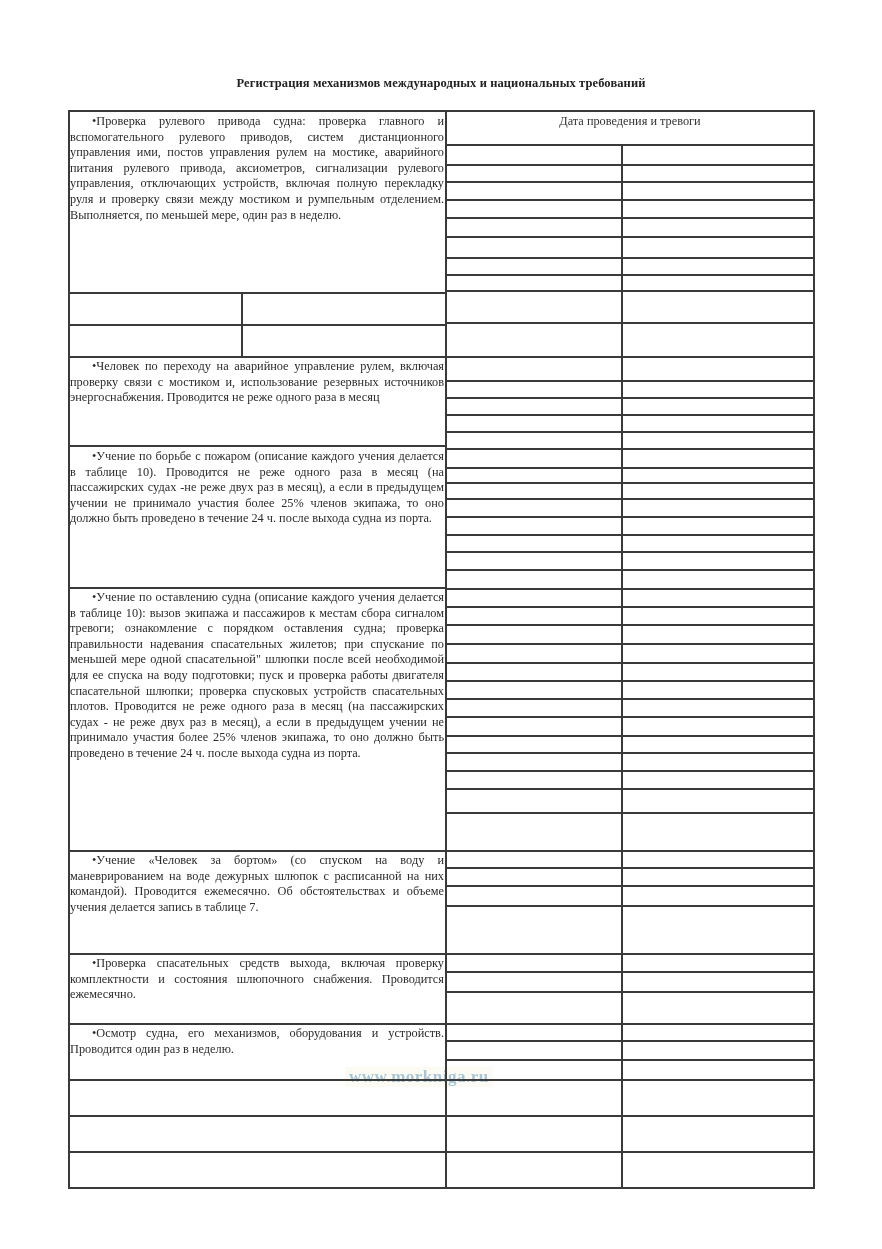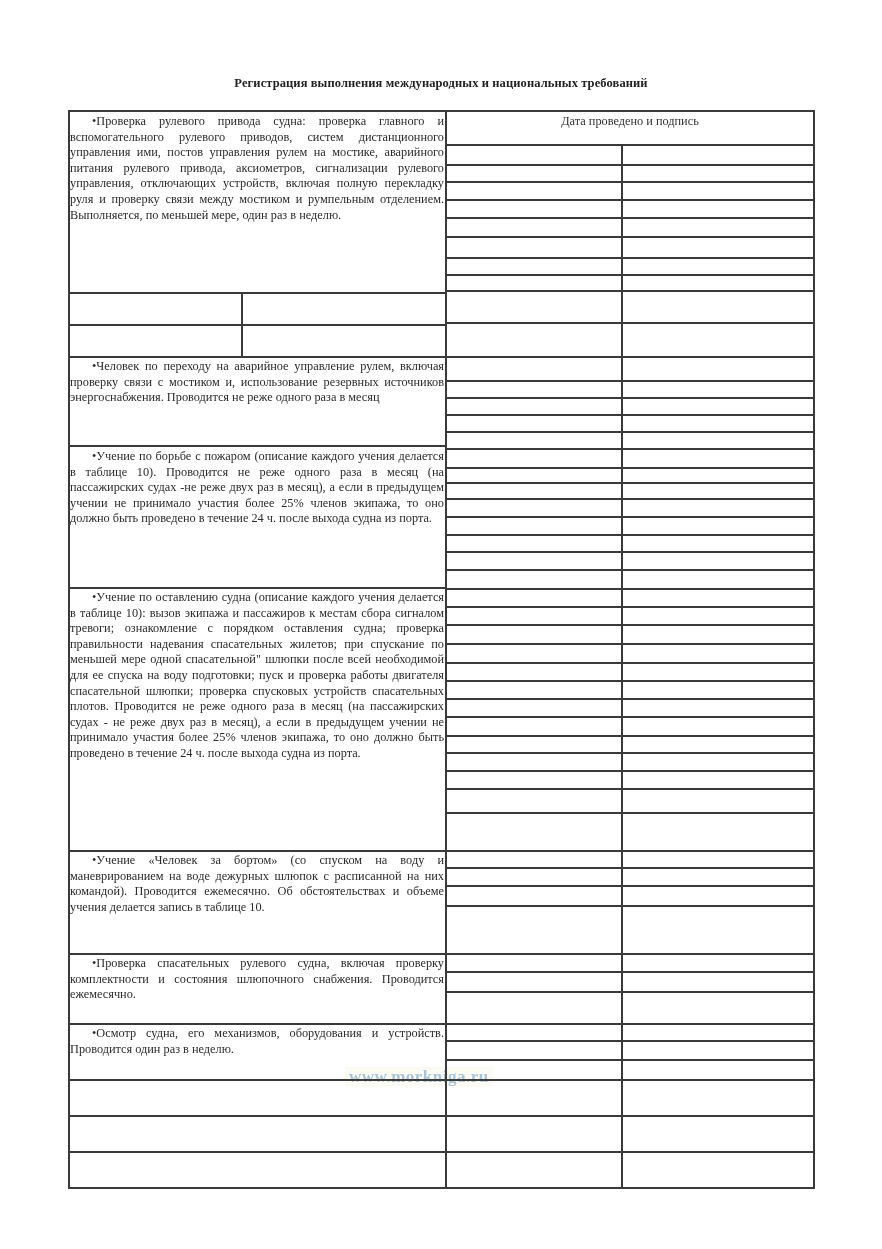--- a/index.html
+++ b/index.html
@@ -13,31 +13,31 @@
                text-indent:22px; color:#2b2b2b; }
   .header-text { position:absolute; left:447px; width:366px; top:114px; text-align:center;
                  font-size:12.3px; color:#333; }
   .cell { position:absolute; }
   .watermark { position:absolute; left:345px; top:1067px; font-size:17px; font-weight:bold;
                color:#a8c6d8; letter-spacing:0.5px; background:rgba(250,250,240,0.7); padding:0 4px; }
 </style>
 </head>
 <body>
 
-<div class="title">Регистрация выполнения международных и национальных требований</div>
+<div class="title">Регистрация механизмов международных и национальных требований</div>
 
 <div id="table">
-  <div class="header-text">Дата проведено и подпись</div>
+  <div class="header-text">Дата проведения и тревоги</div>
 
   <div class="cell-text" style="left:70px; width:374px; top:114px;">•Проверка рулевого привода судна: проверка главного и вспомогательного рулевого приводов, систем дистанционного управления ими, постов управления рулем на мостике, аварийного питания рулевого привода, аксиометров, сигнализации рулевого управления, отключающих устройств, включая полную перекладку руля и проверку связи между мостиком и румпельным отделением. Выполняется, по меньшей мере, один раз в неделю.</div>
   <div class="cell-text" style="left:70px; width:374px; top:359px;">•Человек по переходу на аварийное управление рулем, включая проверку связи с мостиком и, использование резервных источников энергоснабжения. Проводится не реже одного раза в месяц</div>
   <div class="cell-text" style="left:70px; width:374px; top:449px;">•Учение по борьбе с пожаром (описание каждого учения делается в таблице 10). Проводится не реже одного раза в месяц (на пассажирских судах -не реже двух раз в месяц), а если в предыдущем учении не принимало участия более 25% членов экипажа, то оно должно быть проведено в течение 24 ч. после выхода судна из порта.</div>
   <div class="cell-text" style="left:70px; width:374px; top:590px;">•Учение по оставлению судна (описание каждого учения делается в таблице 10): вызов экипажа и пассажиров к местам сбора сигналом тревоги; ознакомление с порядком оставления судна; проверка правильности надевания спасательных жилетов; при спускание по меньшей мере одной спасательной" шлюпки после всей необходимой для ее спуска на воду подготовки; пуск и проверка работы двигателя спасательной шлюпки; проверка спусковых устройств спасательных плотов. Проводится не реже одного раза в месяц (на пассажирских судах - не реже двух раз в месяц), а если в предыдущем учении не принимало участия более 25% членов экипажа, то оно должно быть проведено в течение 24 ч. после выхода судна из порта.</div>
-  <div class="cell-text" style="left:70px; width:374px; top:853px;">•Учение «Человек за бортом» (со спуском на воду и маневрированием на воде дежурных шлюпок с расписанной на них командой). Проводится ежемесячно. Об обстоятельствах и объеме учения делается запись в таблице 10.</div>
-  <div class="cell-text" style="left:70px; width:374px; top:956px;">•Проверка спасательных рулевого судна, включая проверку комплектности и состояния шлюпочного снабжения. Проводится ежемесячно.</div>
+  <div class="cell-text" style="left:70px; width:374px; top:853px;">•Учение «Человек за бортом» (со спуском на воду и маневрированием на воде дежурных шлюпок с расписанной на них командой). Проводится ежемесячно. Об обстоятельствах и объеме учения делается запись в таблице 7.</div>
+  <div class="cell-text" style="left:70px; width:374px; top:956px;">•Проверка спасательных средств выхода, включая проверку комплектности и состояния шлюпочного снабжения. Проводится ежемесячно.</div>
   <div class="cell-text" style="left:70px; width:374px; top:1026px;">•Осмотр судна, его механизмов, оборудования и устройств. Проводится один раз в неделю.</div>
 
   <div class="watermark">www.morkniga.ru</div>
 <div class="hline" style="left: 68px; width: 747px; top: 110px;"></div>
     <div class="hline" style="left: 68px; width: 747px; top: 1187px;"></div>
     <div class="vline" style="left: 68px; top: 110px; height: 1079px;"></div>
     <div class="vline" style="left: 813px; top: 110px; height: 1079px;"></div>
     <div class="vline" style="left: 445px; top: 110px; height: 1079px;"></div>
     <div class="vline" style="left: 621px; top: 144px; height: 1045px;"></div>
     <div class="hline" style="left: 68px; width: 379px; top: 292px;"></div>

